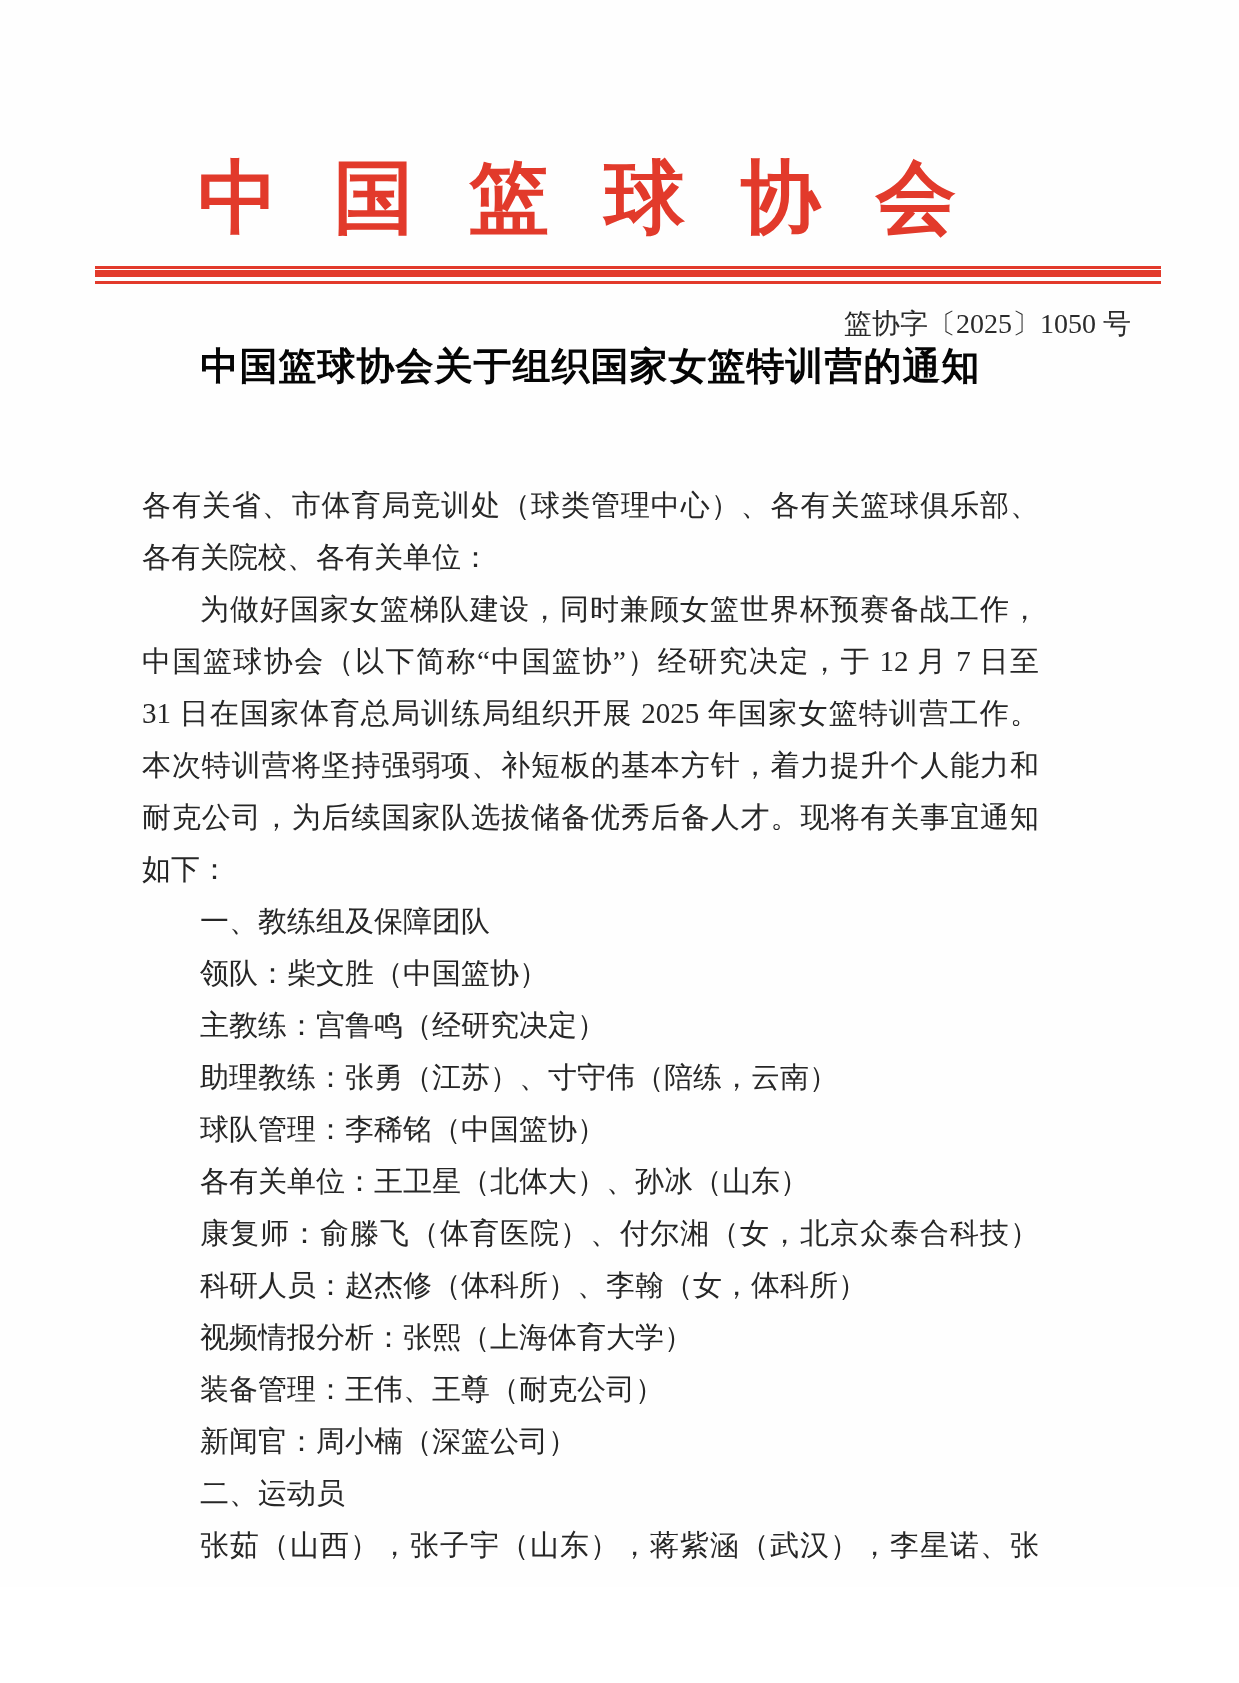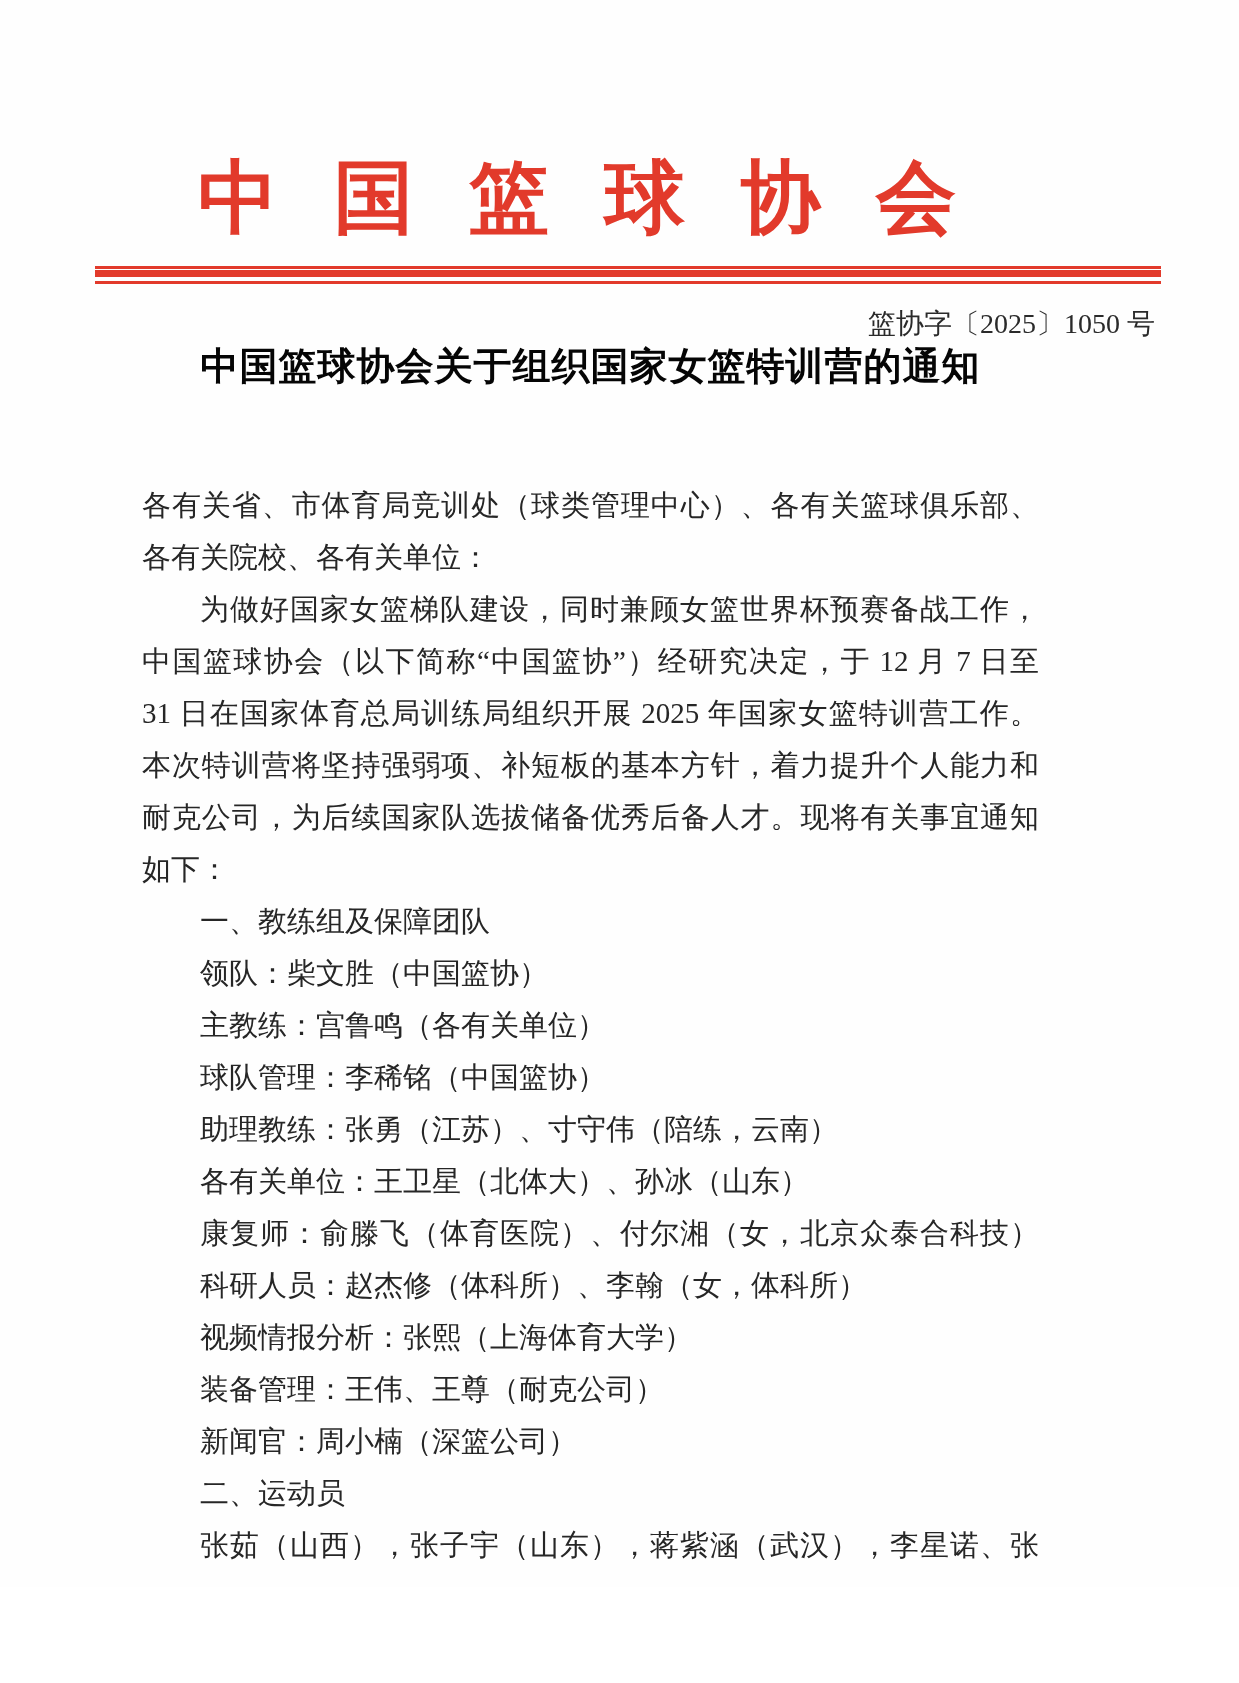--- a/index.html
+++ b/index.html
@@ -24,21 +24,21 @@
     text-align-last: justify;
     letter-spacing: 0;
   }
   .head-rule { margin: 28px 0 0 95px; width: 1066px; }
   .head-rule .r1 { height: 3px; background: var(--accent, #e23a2b); margin-bottom: 1px; }
   .head-rule .r2 { height: 7px; background: var(--accent, #e23a2b); margin-bottom: 4px; }
   .head-rule .r3 { height: 3px; background: var(--accent, #e23a2b); }
   
   .doc-no {
     margin-top: 23px;
-    padding-right: 84px;
+    padding-right: 108px;
     text-align: right;
     font-size: 28px;
     line-height: 34px;
     color: #2a2a2a;
   }
   
   .title {
     margin: 1px 0 0 0;
     padding: 0 198px 0 140px;
     font-size: 38px;
@@ -89,23 +89,23 @@
     <p class="fill">各有关省、市体育局竞训处（球类管理中心）、各有关篮球俱乐部、</p>
     <p>各有关院校、各有关单位：</p>
     <p class="ind fill">为做好国家女篮梯队建设，同时兼顾女篮世界杯预赛备战工作，</p>
     <p class="fill">中国篮球协会（以下简称“中国篮协”）经研究决定，于 12 月 7 日至</p>
     <p class="fill">31 日在国家体育总局训练局组织开展 2025 年国家女篮特训营工作。</p>
     <p class="fill">本次特训营将坚持强弱项、补短板的基本方针，着力提升个人能力和</p>
     <p class="fill">耐克公司，为后续国家队选拔储备优秀后备人才。现将有关事宜通知</p>
     <p>如下：</p>
     <p class="ind">一、教练组及保障团队</p>
     <p class="ind">领队：柴文胜（中国篮协）</p>
-    <p class="ind">主教练：宫鲁鸣（各有关单位）</p>
+    <p class="ind">主教练：宫鲁鸣（经研究决定）</p>
+    <p class="ind">助理教练：张勇（江苏）、寸守伟（陪练，云南）</p>
     <p class="ind">球队管理：李稀铭（中国篮协）</p>
-    <p class="ind">助理教练：张勇（江苏）、寸守伟（陪练，云南）</p>
     <p class="ind">各有关单位：王卫星（北体大）、孙冰（山东）</p>
     <p class="ind fill">康复师：俞滕飞（体育医院）、付尔湘（女，北京众泰合科技）</p>
     <p class="ind">科研人员：赵杰修（体科所）、李翰（女，体科所）</p>
     <p class="ind">视频情报分析：张熙（上海体育大学）</p>
     <p class="ind">装备管理：王伟、王尊（耐克公司）</p>
     <p class="ind">新闻官：周小楠（深篮公司）</p>
     <p class="ind">二、运动员</p>
     <p class="ind fill">张茹（山西），张子宇（山东），蒋紫涵（武汉），李星诺、张</p>
   </div>
 

